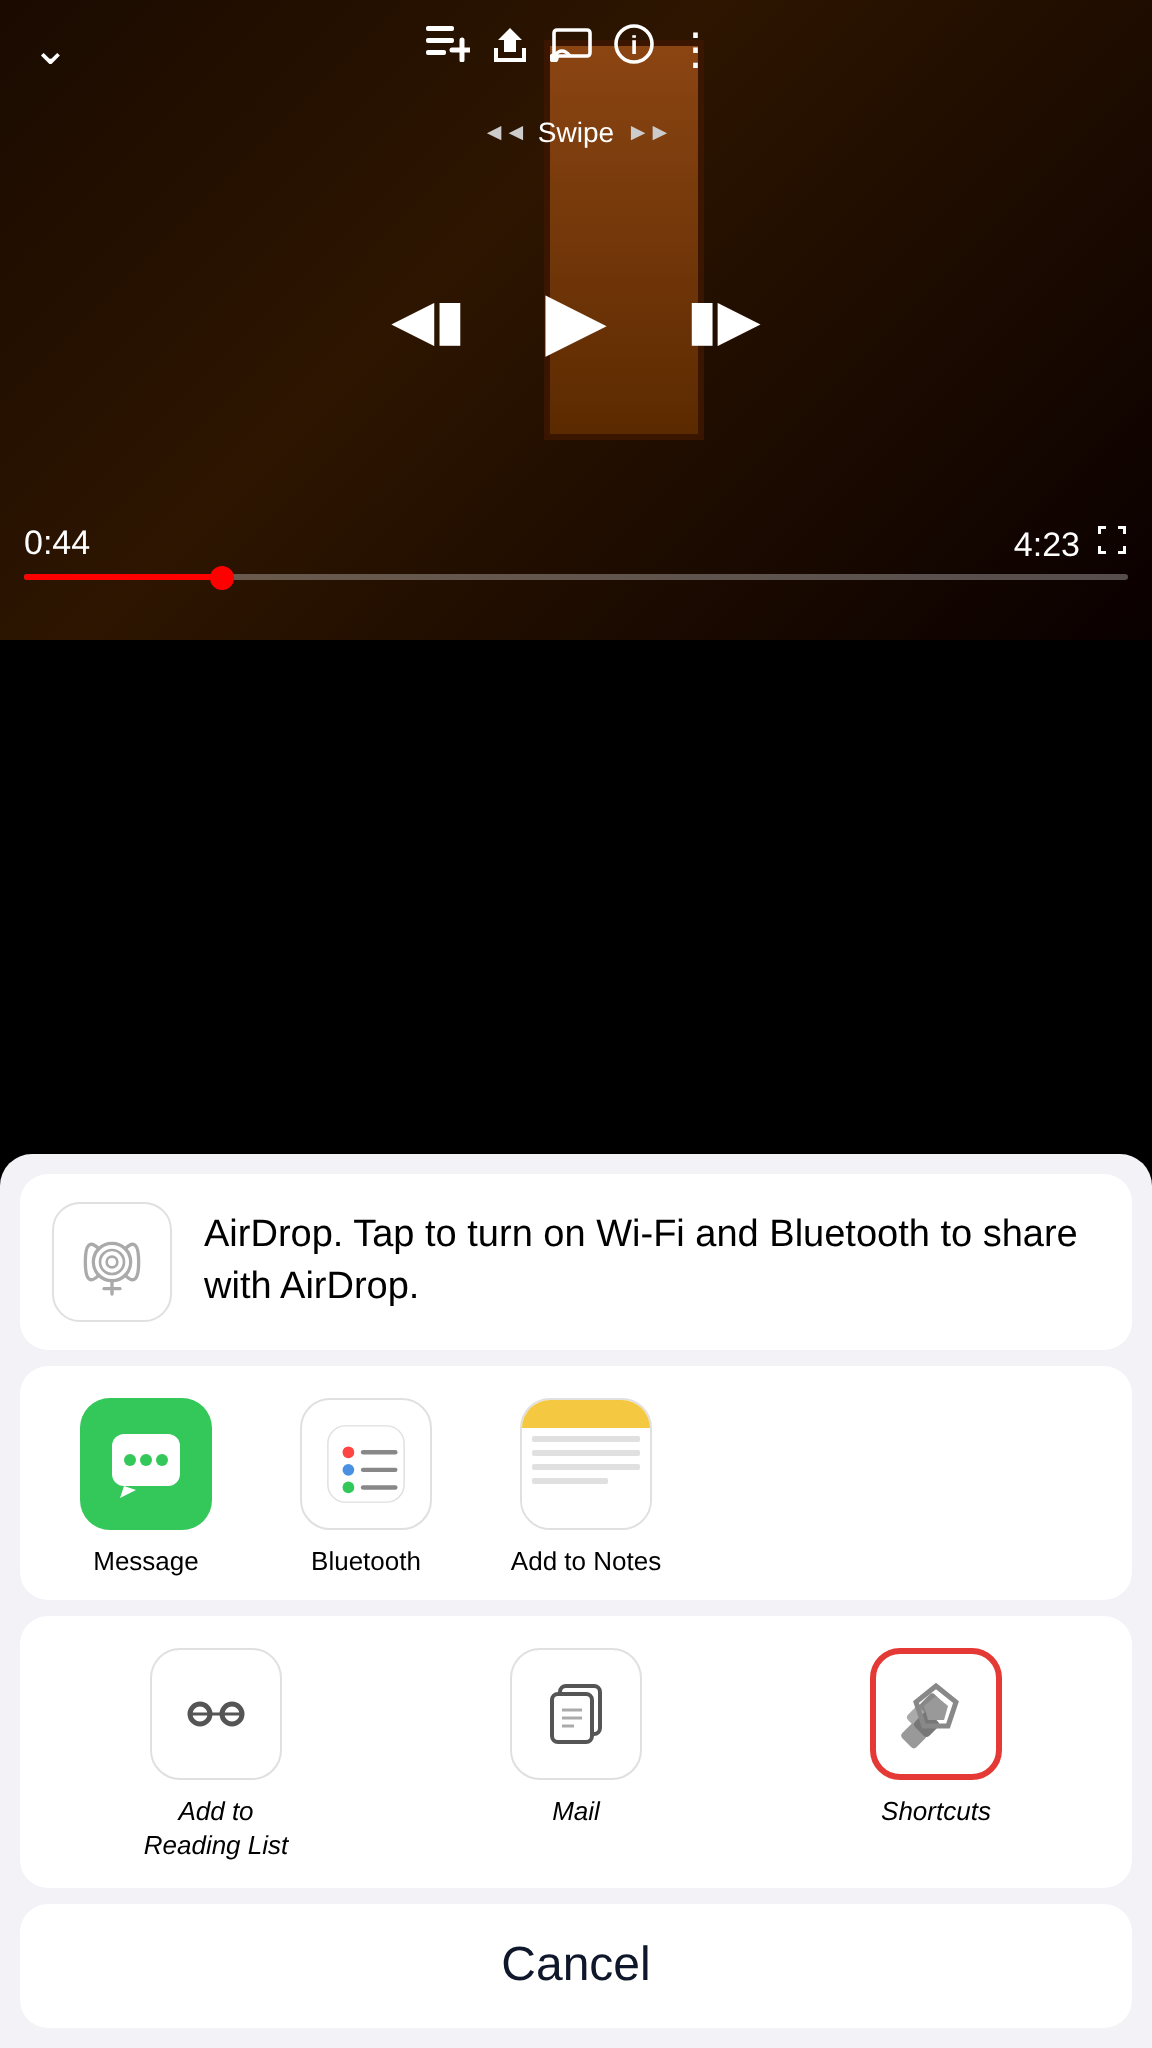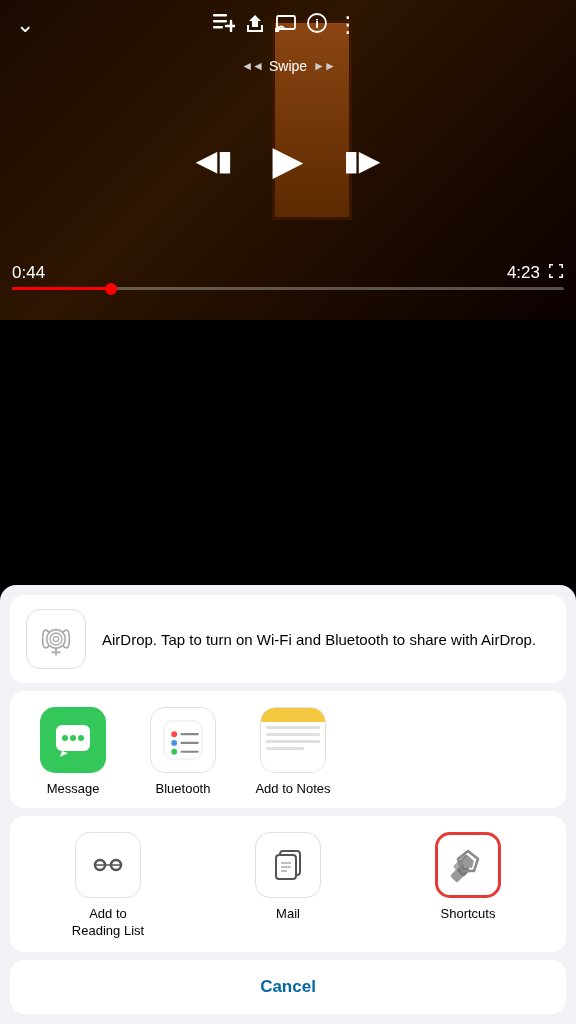--- a/index.html
+++ b/index.html
@@ -152,21 +152,21 @@
       align-items: center;
       justify-content: center;
       border: 1px solid #e0e0e0;
       flex-shrink: 0;
     }
     .airdrop-icon-svg {
       width: 40px;
       height: 40px;
     }
     .airdrop-text {
-      font-size: 15px;
+      font-size: 19px;
       color: #000;
       line-height: 1.4;
     }
 
     
     .apps-section {
       background: #fff;
       margin: 8px 10px 0 10px;
       border-radius: 14px;
       padding: 16px 8px 12px 8px;
@@ -208,20 +208,21 @@
 
     
     .reminders-svg { width: 44px; height: 44px; }
 
     
     .actions-section {
       background: #fff;
       margin: 8px 10px 0 10px;
       border-radius: 14px;
       padding: 16px 8px 12px 8px;
+      font-style: italic;
     }
     .actions-row {
       display: flex;
       flex-direction: row;
       gap: 0;
     }
     .action-item {
       display: flex;
       flex-direction: column;
       align-items: center;
@@ -252,23 +253,23 @@
     
     .cancel-section {
       margin: 8px 10px 10px 10px;
     }
     .cancel-btn {
       width: 100%;
       background: #fff;
       border: none;
       border-radius: 14px;
       padding: 17px;
-      font-size: 17px;
-      font-weight: 700;
-      color: #0369a1;
+      font-size: 24px;
+      font-weight: 400;
+      color: #0f172a;
       cursor: pointer;
       text-align: center;
     }
 
     
     .bottom-hint {
       position: absolute;
       bottom: 0;
       left: 0;
       right: 0;

